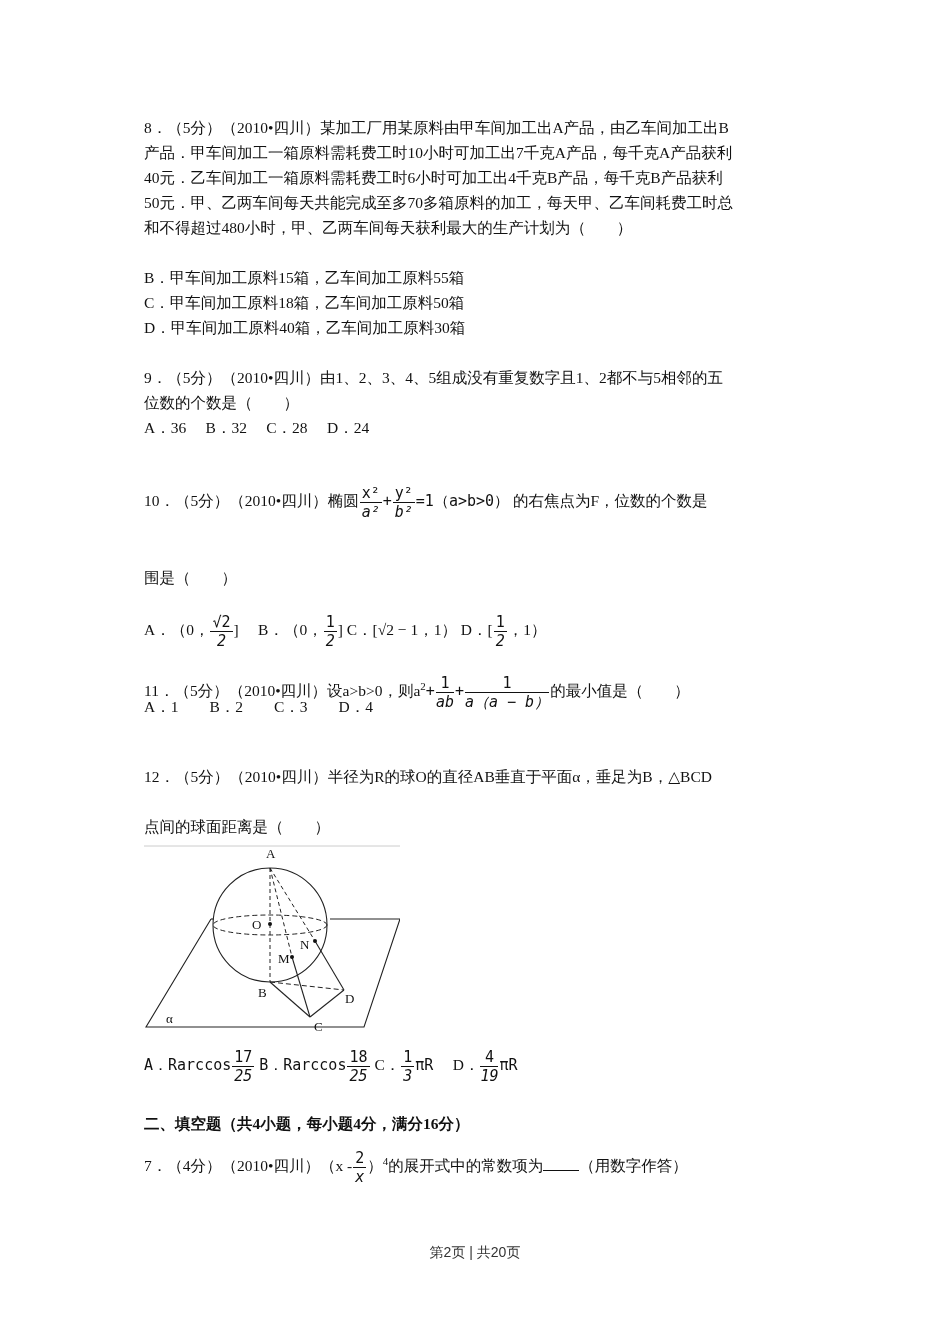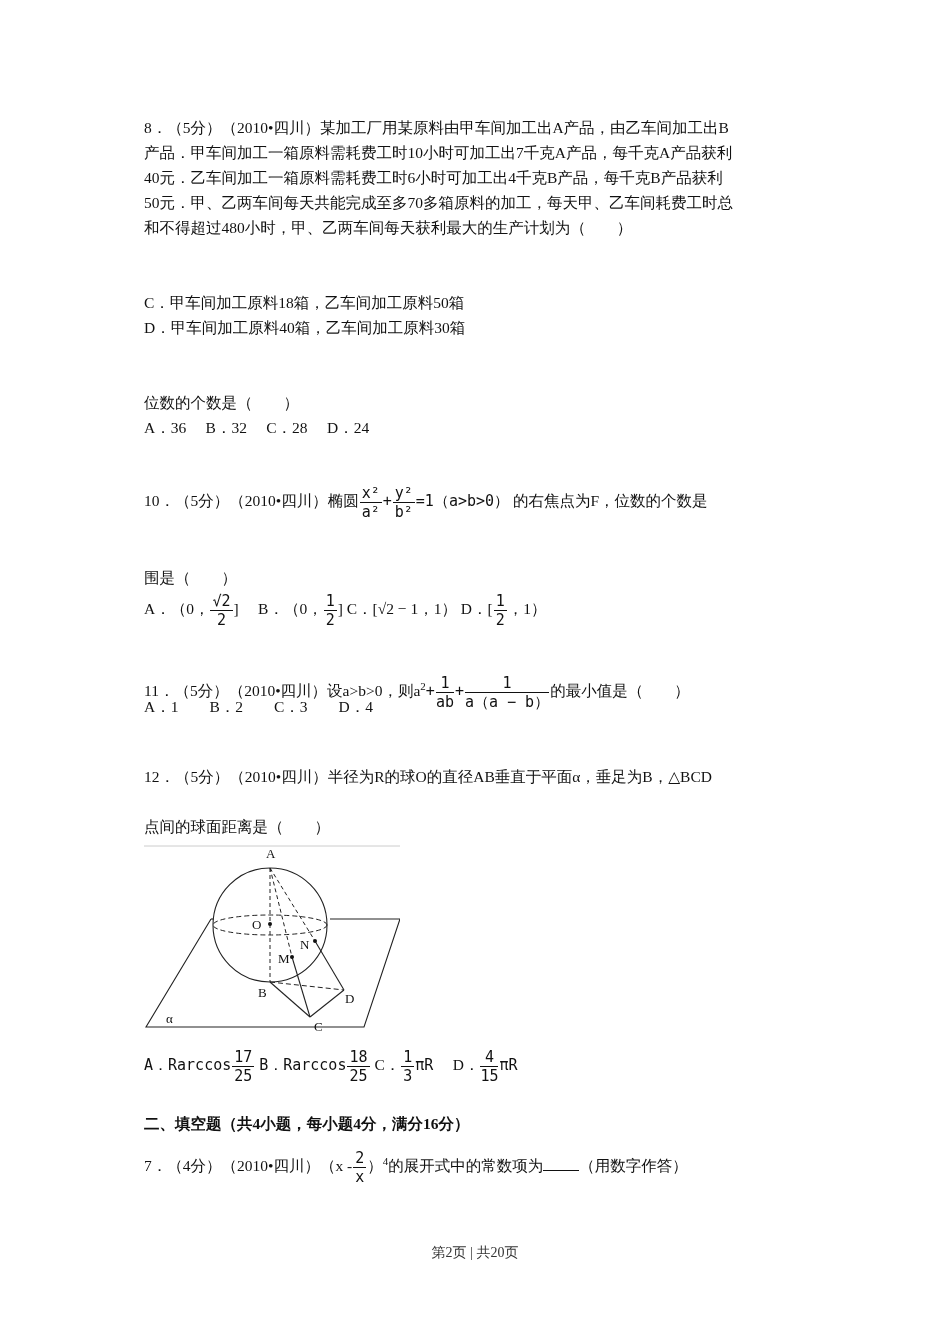--- a/index.html
+++ b/index.html
@@ -2,51 +2,53 @@
 <html><head>
 <meta charset="utf-8">
 <style>
   html, body { margin: 0; padding: 0; background: #ffffff; }
   body { width: 950px; height: 1344px; position: relative; overflow: hidden;
          font-family: "Liberation Serif", "DejaVu Serif", serif; color: #111; font-size: 15.5px; }
   .page { position: absolute; left: 0; top: 0; width: 950px; height: 1344px; }
   .line { position: absolute; left: 144px; white-space: nowrap; line-height: 20px; }
   .frac { display: inline-block; vertical-align: middle; text-align: center; margin: 8px 1px; }
   .frac .num { display: block; border-bottom: 1px solid #111; padding: 0 2px; line-height: 18px; }
-  .frac .den { display: block; line-height: 18px; }
+  .frac .den { display: block; line-height: 18px; font-style: italic; }
   .math { font-family: "DejaVu Sans Mono", "Liberation Mono", monospace; font-size: 15px; }
   sup { font-size: 11px; }
   .bold { font-weight: bold; }
   .footer { position: absolute; top: 1244px; left: 0; width: 950px; text-align: center;
-            font-family: Liberation Serif, serif; font-size: 14px; color: #333; }
+            font-family: Liberation Sans, sans-serif; font-size: 14px; color: #333; }
   .figure { position: absolute; left: 144px; top: 845px; width: 256px; height: 190px; }
   .blank { display: inline-block; width: 36px; border-bottom: 1px solid #111; height: 14px; vertical-align: baseline; }
 </style>
 </head>
 <body>
 
 <div class="page">
 
   <div class="line" style="top:118px">8．（5分）（2010•四川）某加工厂用某原料由甲车间加工出A产品，由乙车间加工出B</div>
   <div class="line" style="top:143px">产品．甲车间加工一箱原料需耗费工时10小时可加工出7千克A产品，每千克A产品获利</div>
   <div class="line" style="top:168px">40元．乙车间加工一箱原料需耗费工时6小时可加工出4千克B产品，每千克B产品获利</div>
   <div class="line" style="top:193px">50元．甲、乙两车间每天共能完成至多70多箱原料的加工，每天甲、乙车间耗费工时总</div>
   <div class="line" style="top:218px">和不得超过480小时，甲、乙两车间每天获利最大的生产计划为（　　）</div>
+  <div class="line" style="top:268px">B．甲车间加工原料15箱，乙车间加工原料55箱</div>
   <div class="line" style="top:293px">C．甲车间加工原料18箱，乙车间加工原料50箱</div>
   <div class="line" style="top:318px">D．甲车间加工原料40箱，乙车间加工原料30箱</div>
 
+  <div class="line" style="top:368px">9．（5分）（2010•四川）由1、2、3、4、5组成没有重复数字且1、2都不与5相邻的五</div>
   <div class="line" style="top:393px">位数的个数是（　　）</div>
   <div class="line" style="top:418px">A．36　 B．32　 C．28　 D．24</div>
 
   <div class="line" style="top:476px; line-height:50px;">
     <span>10．（5分）（2010•四川）椭圆</span><span class="frac math"><span class="num">x²</span><span class="den">a²</span></span><span class="math">+</span><span class="frac math"><span class="num">y²</span><span class="den">b²</span></span><span class="math">=1（a&gt;b&gt;0）</span>
     <span>的右焦点为F，位数的个数是</span>
   </div>
   <div class="line" style="top:568px">围是（　　）</div>
-  <div class="line" style="top:584px; line-height:42px;">
+  <div class="line" style="top:605px; line-height:42px;">
     <span><span>A．（0，</span><span class="frac math"><span class="num">√2</span><span class="den">2</span></span><span>]</span></span>
     &nbsp;&nbsp;&nbsp;
     <span><span>B．（0，</span><span class="frac math"><span class="num">1</span><span class="den">2</span></span><span>]</span></span>
     <span>C．[√2 − 1，1）</span>
     <span><span>D．[</span><span class="frac math"><span class="num">1</span><span class="den">2</span></span><span>，1）</span></span>
   </div>
 
   <div class="line" style="top:664px; line-height:44px;">
     <span>11．（5分）（2010•四川）设a&gt;b&gt;0，则a</span><sup>2</sup><span class="math">+</span><span class="frac math"><span class="num">1</span><span class="den">ab</span></span><span class="math">+</span><span class="frac math"><span class="num">1</span><span class="den">a（a − b）</span></span><span>的最小值是（　　）</span>
   </div>
@@ -94,21 +96,21 @@
       <text x="170" y="186">C</text>
       <text x="22" y="178">α</text>
     </g>
   </svg>
 
   <div class="line" style="top:1040px; line-height:44px;">
     <span><span class="math">A．Rarccos</span><span class="frac math"><span class="num">17</span><span class="den">25</span></span></span>
     <span><span class="math">B．Rarccos</span><span class="frac math"><span class="num">18</span><span class="den">25</span></span></span>
     <span><span>C．</span><span class="frac math"><span class="num">1</span><span class="den">3</span></span><span class="math">πR</span></span>
     &nbsp;&nbsp;&nbsp;
-    <span><span>D．</span><span class="frac math"><span class="num">4</span><span class="den">15</span></span><span class="math">πR</span></span>
+    <span><span>D．</span><span class="frac math"><span class="num">4</span><span class="den">19</span></span><span class="math">πR</span></span>
   </div>
 
   <div class="line bold" style="top:1114px">二、填空题（共4小题，每小题4分，满分16分）</div>
 
   <div class="line" style="top:1138px; line-height:46px;">
     <span>7．（4分）（2010•四川）（x -</span><span class="frac math"><span class="num">2</span><span class="den">x</span></span><span>）</span><sup>4</sup><span>的展开式中的常数项为</span><span class="blank"></span><span>（用数字作答）</span>
   </div>
 
   <div class="footer">第2页 | 共20页</div>
 </div>

